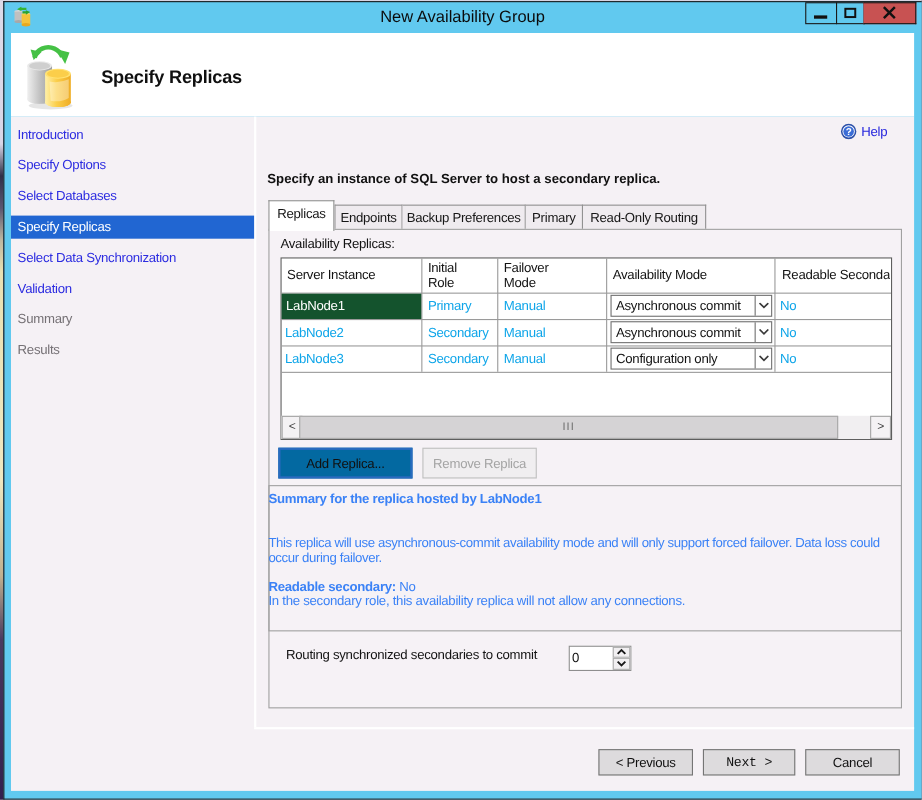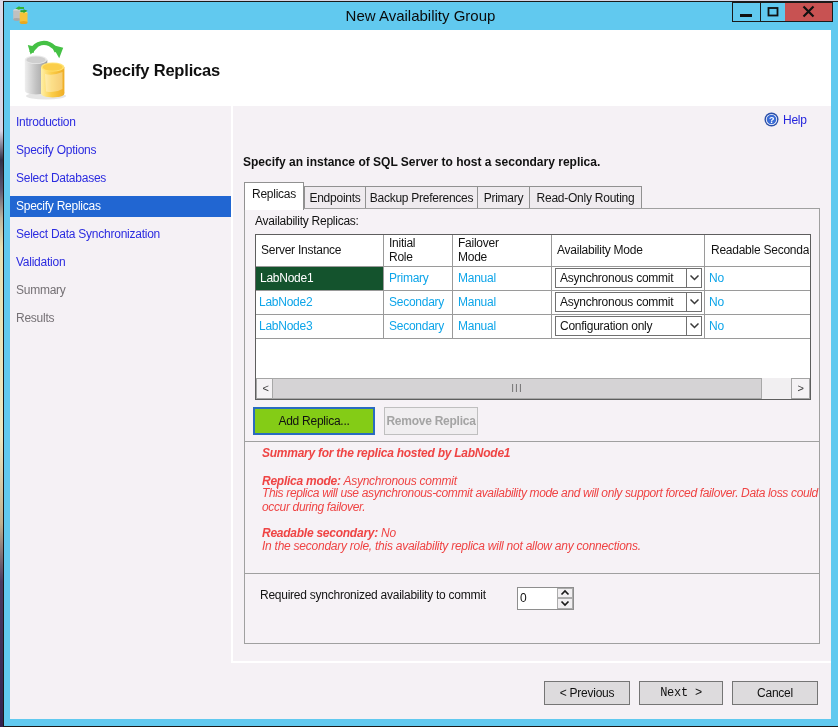--- a/index.html
+++ b/index.html
@@ -50,25 +50,25 @@
   .rowtext{font-size:12px;color:#0ea5e9;height:24px;line-height:24px;}
   #selcell{left:256px;top:267px;width:127px;height:23px;background:#14532d;color:#fff;font-size:12px;line-height:23px;}
   .combo{left:555px;width:147px;height:20px;box-sizing:border-box;border:1px solid #707070;background:#fff;font-size:12px;line-height:18px;color:#131313;}
   .comboarrow{position:absolute;right:0;top:0;width:14px;height:18px;border-left:1px solid #707070;text-align:center;line-height:18px;font-size:10px;color:#333;}
   
   #hscroll{left:256px;top:378px;width:554px;height:21px;background:#F1EFF1;}
   .sbtn{top:378px;width:19px;height:21px;box-sizing:border-box;border:1px solid #A4A4A4;background:#F4F2F4;text-align:center;line-height:19px;font-size:11px;color:#3A3A3A;}
   #sthumb{left:272px;top:378px;width:490px;height:21px;box-sizing:border-box;border:1px solid #A8A8A8;background:#D5D3D5;text-align:center;line-height:19px;font-size:10px;color:#6E6E6E;letter-spacing:1px;}
   
   .btn{box-sizing:border-box;text-align:center;font-size:12px;color:#111;z-index:2;}
-  #addbtn{left:253px;top:407px;width:122px;height:28px;border:2px solid #2A6BBF;background:#84cc16;line-height:24px;}
-  #rembtn{left:384px;top:407px;width:94px;height:28px;border:1px solid #BFBFBF;background:#F0EEF0;line-height:26px;color:#A4A4A4;font-weight:bold;}
+  #addbtn{left:253px;top:407px;width:122px;height:28px;border:2px solid #2A6BBF;background:#0369a1;line-height:24px;}
+  #rembtn{left:384px;top:407px;width:104px;height:28px;border:1px solid #BFBFBF;background:#F0EEF0;line-height:26px;color:#A4A4A4;}
   
   #sumbox{left:244px;top:441px;width:576px;height:133px;box-sizing:border-box;border:1px solid #A0A0A0;z-index:2;}
-  .sum{left:262px;font-size:12px;color:#ef4444;line-height:14px;z-index:3;font-style:italic;}
+  .sum{left:244px;font-size:12px;color:#3b82f6;line-height:14px;z-index:3;}
   
   #spinlabel{left:260px;top:588px;font-size:12px;color:#131313;line-height:14px;z-index:2;}
   #spinbox{left:517px;top:587px;width:57px;height:23px;box-sizing:border-box;border:1px solid #8E8E8E;background:#fff;z-index:2;}
   #spinval{position:absolute;left:2px;top:0;font-size:12px;line-height:20px;color:#111;}
   .spinb{position:absolute;right:0px;width:16px;height:10px;border:1px solid #ACACAC;box-sizing:border-box;background:#F1EFF1;}
   .spinb svg{display:block;margin:0 auto;}
   
   #footer{left:231px;top:661px;width:600px;height:2px;background:#FFFFFF;}
   .fbtn{top:681px;height:24px;box-sizing:border-box;border:1px solid #757575;background:#DDDBDD;text-align:center;line-height:22px;font-size:12px;color:#111;z-index:2;}
   #prevbtn{left:544px;width:86px;}
@@ -208,26 +208,25 @@
   <div class="abs" id="hscroll"></div>
   <div class="abs sbtn" style="left:256px">&lt;</div>
   <div class="abs" id="sthumb">III</div>
   <div class="abs sbtn" style="left:791px">&gt;</div>
 
   <div class="abs btn" id="addbtn">Add Replica...</div>
   <div class="abs btn" id="rembtn">Remove Replica</div>
 
   <div class="abs" id="sumbox"></div>
   <div class="abs sum" style="top:446px;font-weight:bold">Summary for the replica hosted by LabNode1</div>
-  <div class="abs sum" style="top:474px"><b>Replica mode:</b> Asynchronous commit</div>
   <div class="abs sum" style="top:487px;line-height:13.5px;letter-spacing:-0.35px">This replica will use asynchronous-commit availability mode and will only support forced failover. Data loss could<br>occur during failover.</div>
   <div class="abs sum" style="top:526px"><b>Readable secondary:</b> No</div>
   <div class="abs sum" style="top:539px">In the secondary role, this availability replica will not allow any connections.</div>
 
-  <div class="abs" id="spinlabel">Required synchronized availability to commit</div>
+  <div class="abs" id="spinlabel">Routing synchronized secondaries to commit</div>
   <div class="abs" id="spinbox">
     <div id="spinval">0</div>
     <div class="spinb" style="top:0">
         <svg width="12" height="8">
           <path d="M2.5 5.5 L6 2 L9.5 5.5" fill="none" stroke="#1A1A1A" stroke-width="1.7"></path>
         </svg>
       </div>
     <div class="spinb" style="top:10px;height:11px">
         <svg width="12" height="9">
           <path d="M2.5 2.5 L6 6 L9.5 2.5" fill="none" stroke="#1A1A1A" stroke-width="1.7"></path>

